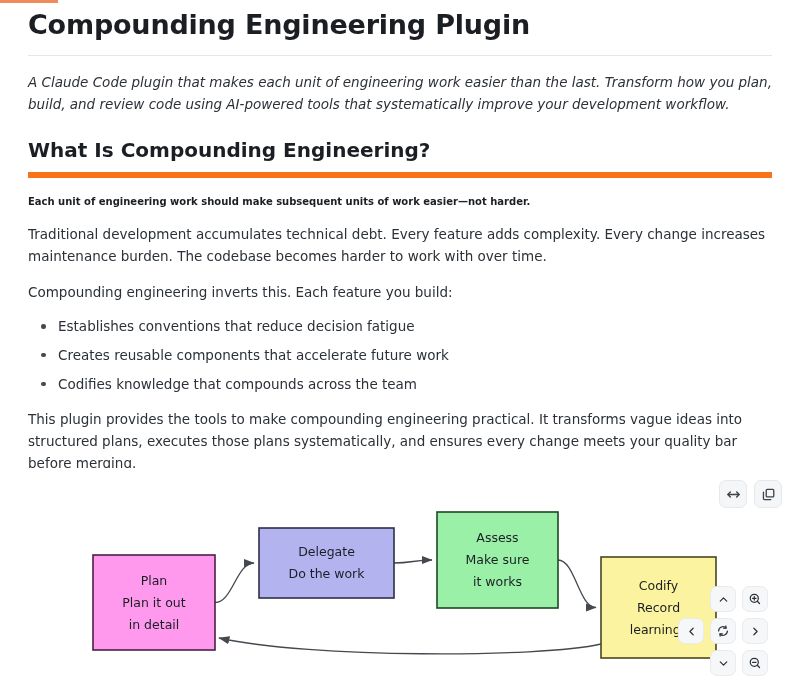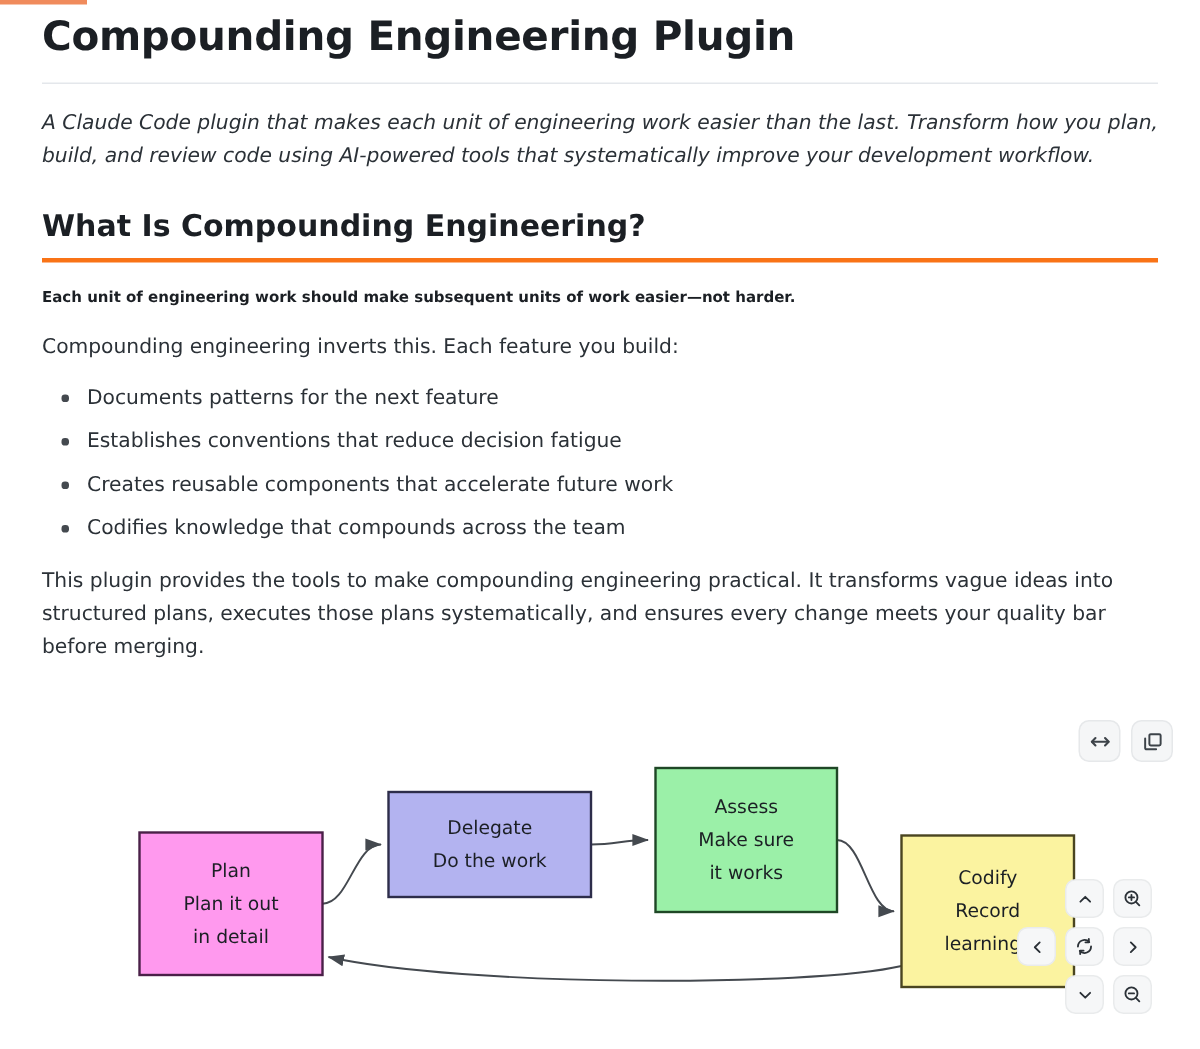--- a/index.html
+++ b/index.html
@@ -31,21 +31,21 @@
     padding: 0 0 13px 0;
     border-bottom: 1px solid #e4e7eb;
     line-height: 1.25;
   }
   h2.section-title {
     font-size: 20px;
     font-weight: 600;
     color: #1b1f24;
     margin: 22px 0 0 0;
     padding: 0 0 9px 0;
-    border-bottom: 3px solid #f97316;
+    border-bottom: 6px solid #f97316;
     line-height: 1.3;
   }
   p.body {
     font-size: 13.5px;
     line-height: 1.62;
     color: #2b3137;
     margin: 14px 0 0 0;
   }
   p.lede { margin-top: 16px; font-style: italic; }
   p.bold-statement {
@@ -140,25 +140,25 @@
 <div id="page">
 
   <h1 class="doc-title">Compounding Engineering Plugin</h1>
 
   <p class="body lede">A Claude Code plugin that makes each unit of engineering work easier than the last. Transform how you plan, build, and review code using AI-powered tools that systematically improve your development workflow.</p>
 
   <h2 class="section-title">What Is Compounding Engineering?</h2>
 
   <p class="bold-statement">Each unit of engineering work should make subsequent units of work easier—not harder.</p>
 
+  <p class="body">Traditional development accumulates technical debt. Every feature adds complexity. Every change increases maintenance burden. The codebase becomes harder to work with over time.</p>
 
   <p class="body">Compounding engineering inverts this. Each feature you build:</p>
 
   <ul class="bullets">
-    <li>Documents patterns for the next feature</li>
     <li>Establishes conventions that reduce decision fatigue</li>
     <li>Creates reusable components that accelerate future work</li>
     <li>Codifies knowledge that compounds across the team</li>
   </ul>
 
   <p class="body">This plugin provides the tools to make compounding engineering practical. It transforms vague ideas into structured plans, executes those plans systematically, and ensures every change meets your quality bar before merging.</p>
 
 </div>
 
 <div id="diagram-panel">

